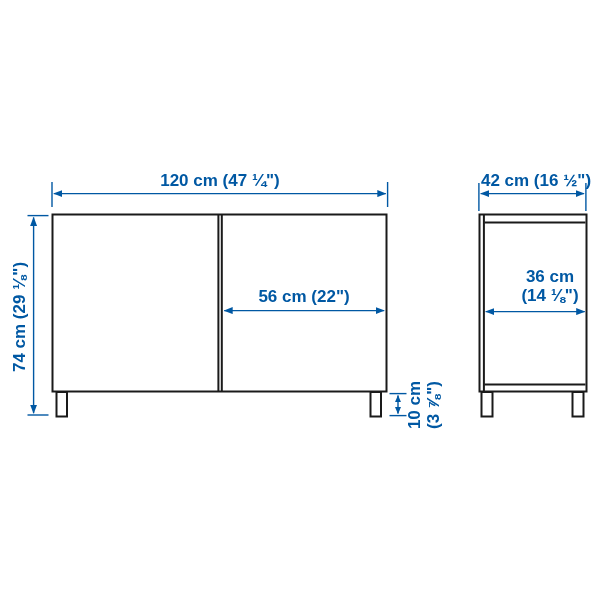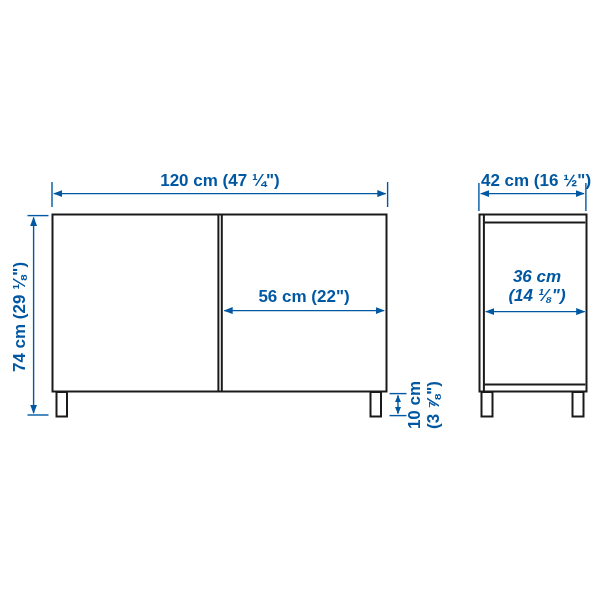--- a/index.html
+++ b/index.html
@@ -112,18 +112,18 @@
 
   <div class="dim-label" style="left:304px; top:296px;">56 cm (22")</div>
 
   <div class="dim-label rot" style="left:424px; top:405px;">
     <div>10 cm</div>
     <div>(3 ⅞")</div>
   </div>
 
   <div class="dim-label" style="left:536px; top:180px;">42 cm (16 ½")</div>
 
-  <div class="dim-label" style="left:537px; top:286px;font-style:italic;">
+  <div class="dim-label" style="left:550px; top:286px;">
     <div>36 cm</div>
     <div>(14 ⅛")</div>
   </div>
 
 </div>
 
 </body></html>

